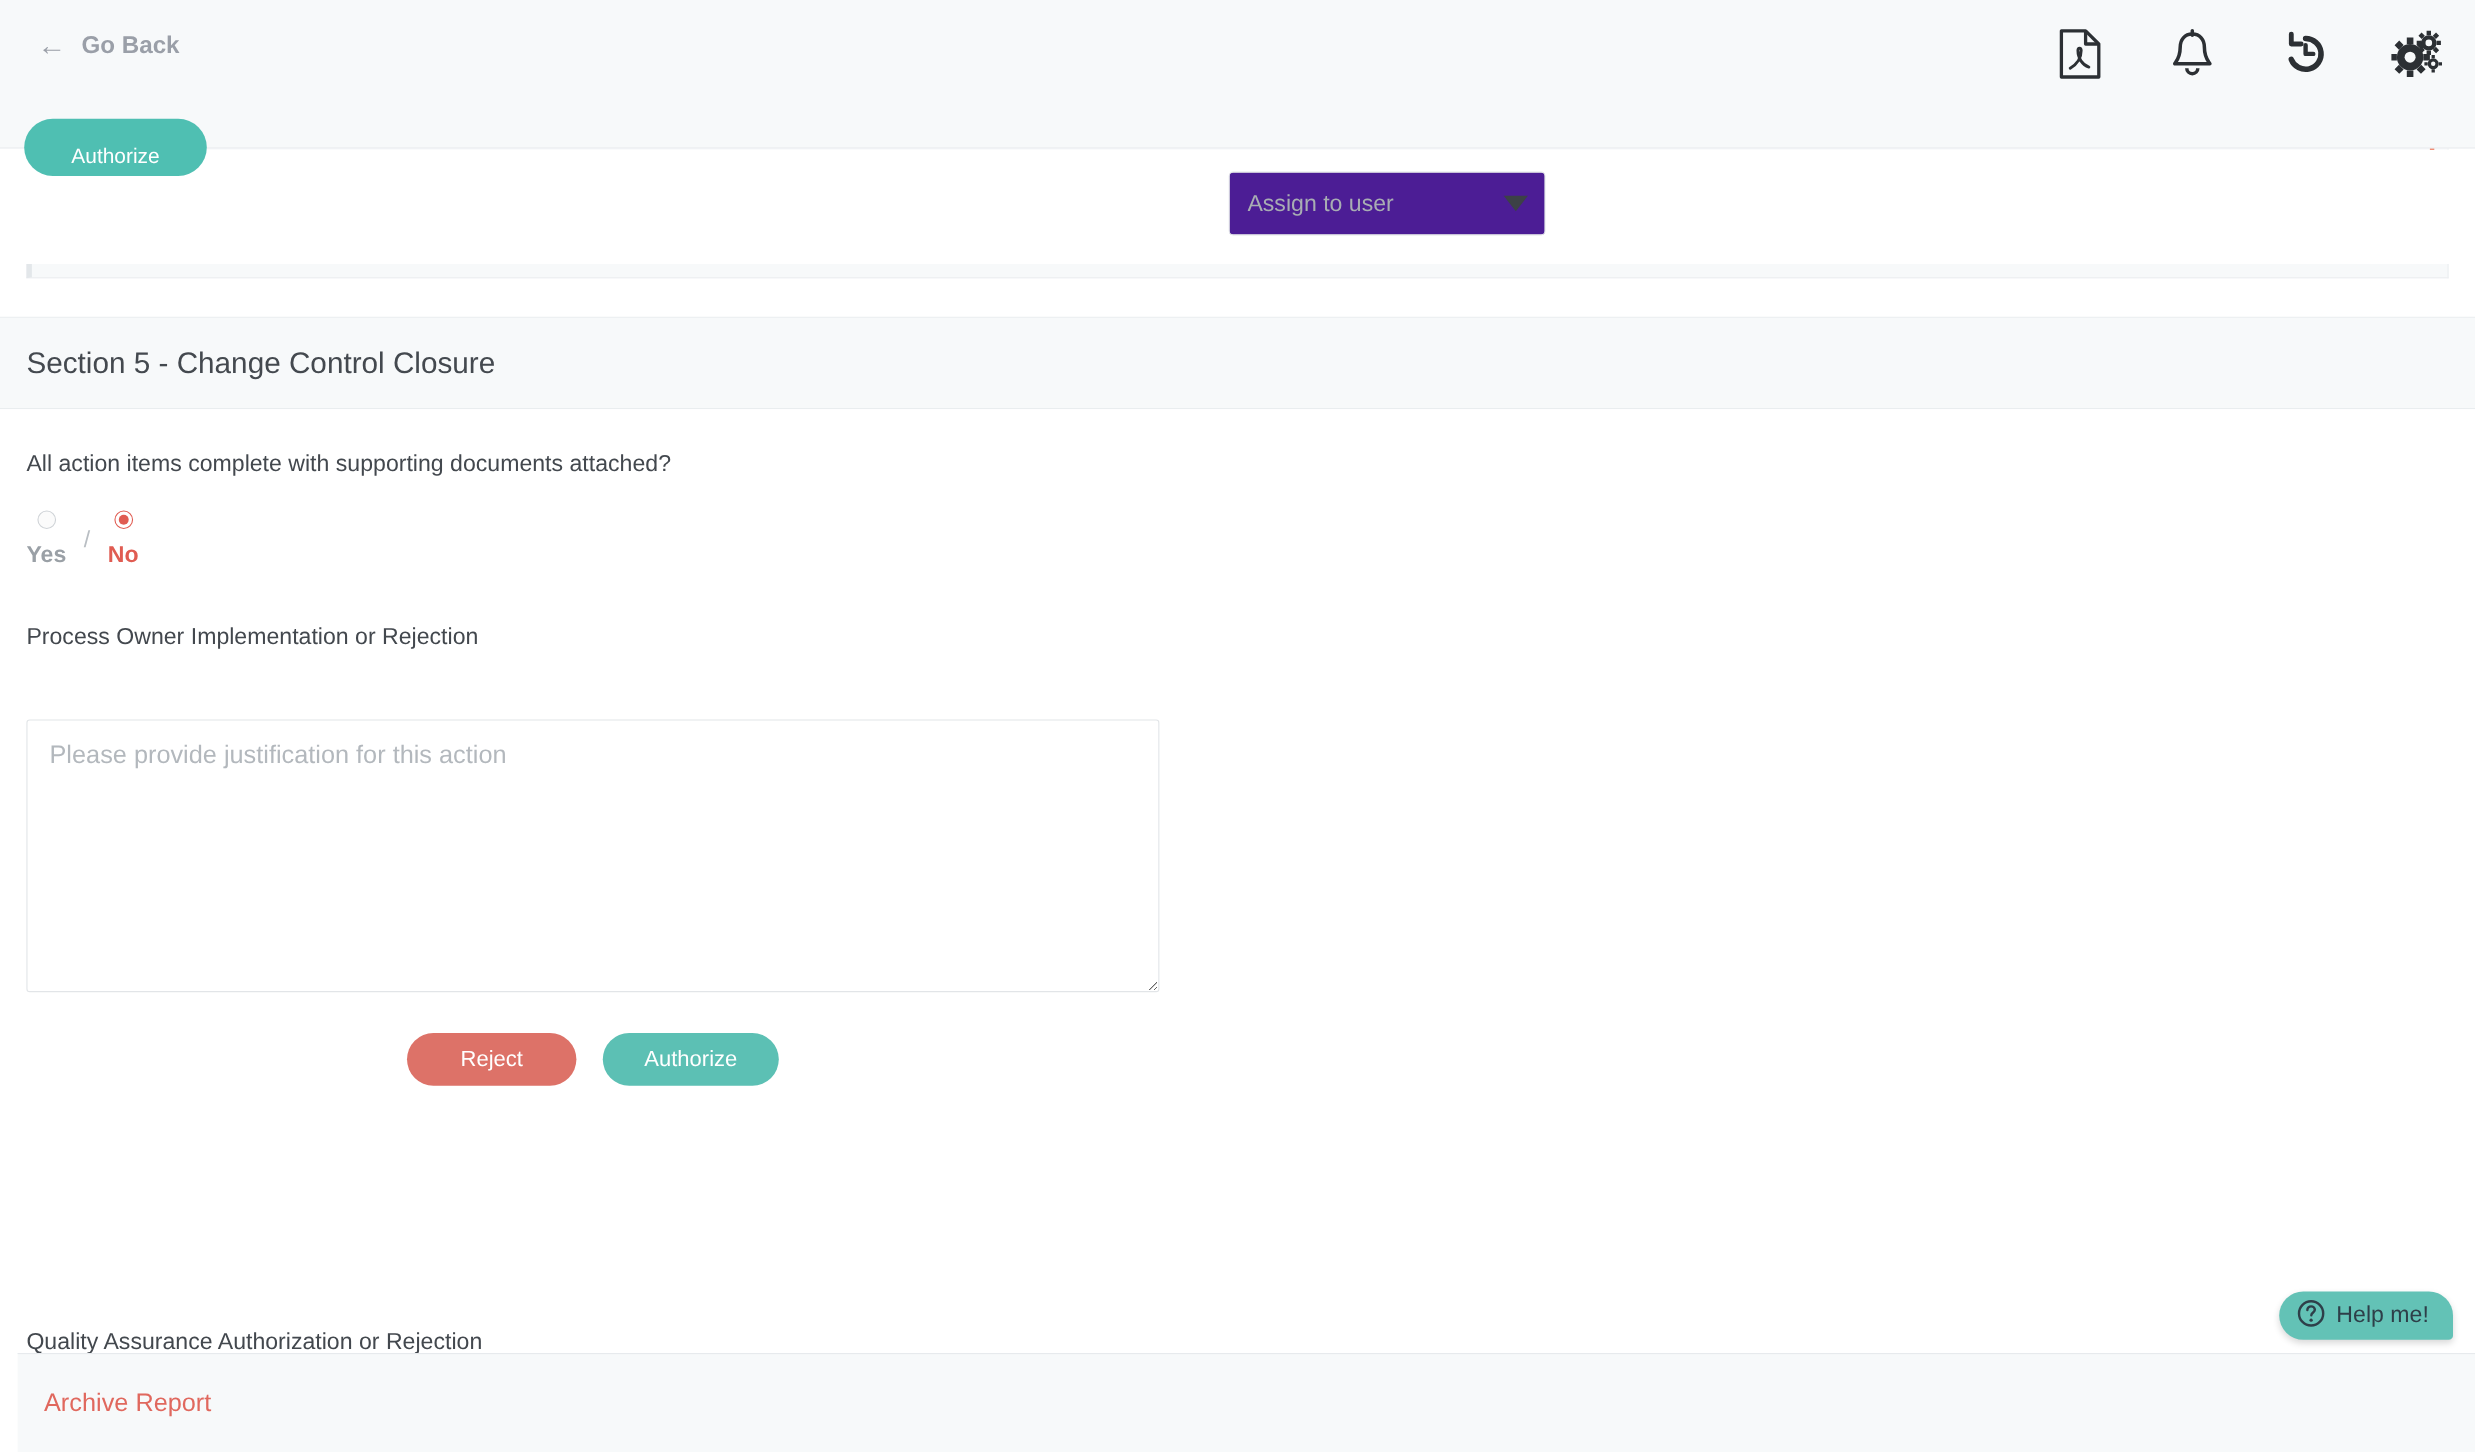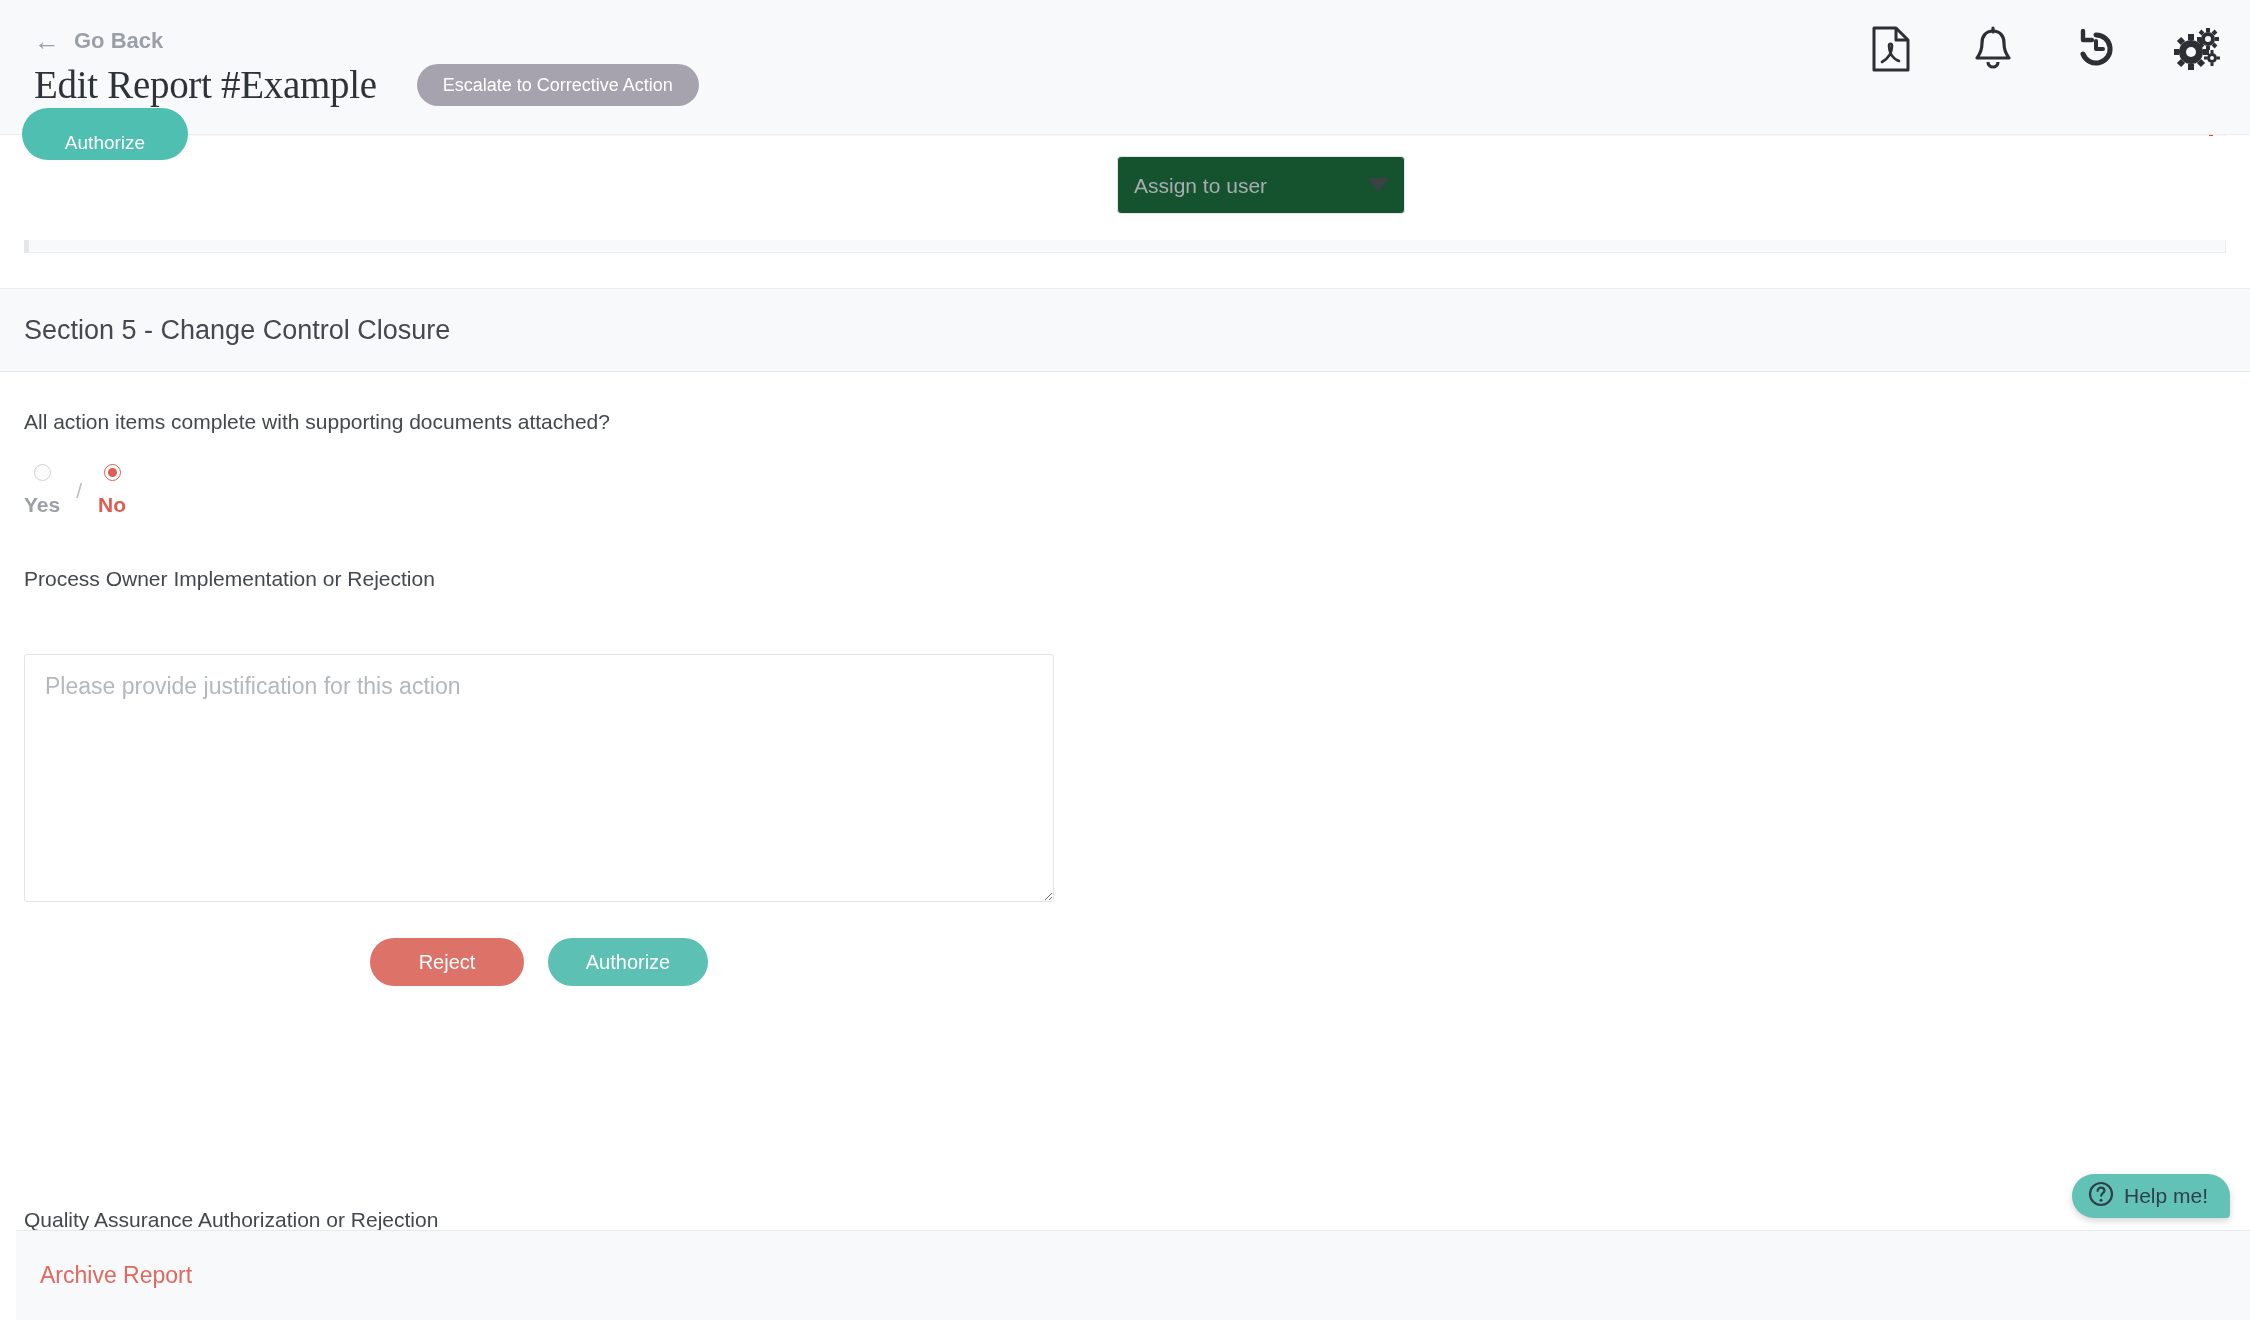--- a/index.html
+++ b/index.html
@@ -78,21 +78,21 @@
   }
   .title-input {
     width: 880px; height: 56px; background: #ffffff;
     border: 1px solid #e2e5e8; border-radius: 4px;
     padding: 0 18px; font-size: 21px; color: #54595f;
     font-family: "Liberation Sans", sans-serif;
   }
   .title-input::placeholder { color: #a8adb3; }
   .assign-wrap { position: relative; margin-left: 84px; }
   .assign-select {
-    width: 288px; height: 58px; background: #14532d;
+    width: 288px; height: 58px; background: #4c1d95;
     border: 1px solid #e2e5e8; border-radius: 4px;
     padding: 0 44px 0 16px; font-size: 21px; color: #a8adb3;
     font-family: "Liberation Sans", sans-serif; appearance: none; cursor: pointer;
   }
   .assign-caret {
     position: absolute; right: 16px; top: 50%; transform: translateY(-50%);
     width: 0; height: 0; border-left: 11px solid transparent; border-right: 11px solid transparent;
     border-top: 14px solid #3c4146; pointer-events: none;
   }
   .due-input {
@@ -186,24 +186,20 @@
 
 <div class="page">
 
   <div class="topbar">
 
     <div class="goback">
       <span class="arrow">←</span>
       <span>Go Back</span>
     </div>
 
-    <div class="title-row">
-      <div class="page-title">Edit Report #Example</div>
-      <button class="escalate-btn">Escalate to Corrective Action</button>
-    </div>
 
     <div class="header-icons">
 
       <div class="hicon">
         <svg width="40" height="46" viewBox="0 0 40 46">
           <path d="M3 2 h22 l12 12 v30 H3 Z" fill="none" stroke="#2c3034" stroke-width="3" stroke-linejoin="round"></path>
           <path d="M25 2 v12 h12" fill="none" stroke="#2c3034" stroke-width="3" stroke-linejoin="round"></path>
           <path d="M11 36 c7-4 10-10 10-16 c0-3 -3-3 -3 0 c0 7 4 13 10 15" fill="none" stroke="#2c3034" stroke-width="2.6" stroke-linecap="round"></path>
         </svg>
       </div>

